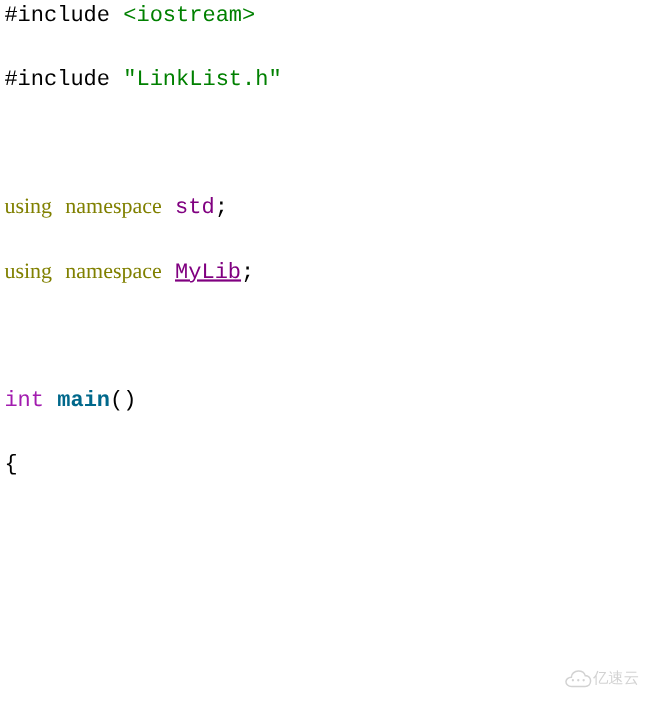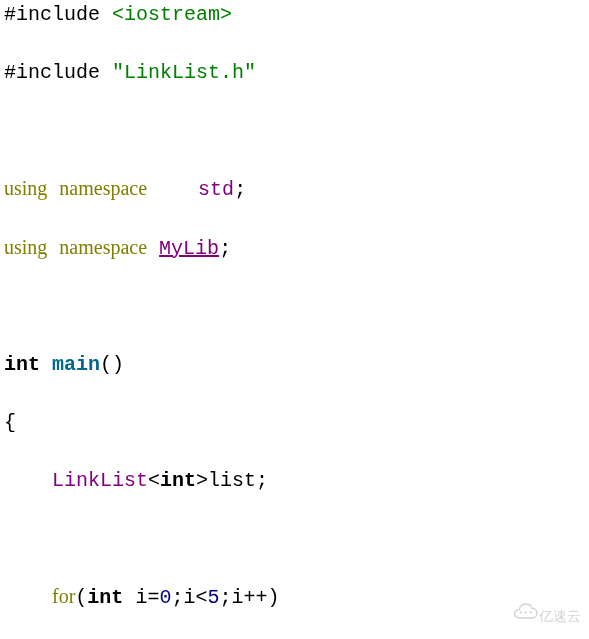--- a/index.html
+++ b/index.html
@@ -20,59 +20,58 @@
       font-family: inherit;
       white-space: pre;
     }
     .line {
       display: block;
       padding-left: 4px;
       min-height: 29px;
     }
     .preproc { color: #000000; }
     .keyword { color: #808000; font-family: Liberation Serif, serif; }
-    .builtin-type { color: #000000; font-weight: bold; }
+    .builtin-type { color: #a21caf; }
     .func-main { color: #00688b; font-weight: bold; }
     .identifier-type { color: #800080; }
     .include-angle { color: #008000; }
     .include-quote { color: #008000; }
-    .namespace-std { color: #800080; margin-left: 39px; }
+    .namespace-std { color: #800080; }
     .namespace-mylib { color: #800080; text-decoration: underline; }
     .number { color: #000080; }
     .plain { color: #000000; }
     .watermark {
       position: absolute;
       right: 8px;
       bottom: 8px;
       color: #c0c0c0;
       font-family: sans-serif;
       font-size: 14px;
       display: flex;
+      align-items: center;
       gap: 0;
       opacity: 0.7;
     }
     .watermark svg {
       width: 28px;
       height: 18px;
     }
   </style>
 </head>
 <body>
 
 <pre id="code-container"><span class="line"><span class="preproc">#include</span><span class="plain"> </span><span class="include-angle">&lt;iostream&gt;</span></span>
 <span class="line"><span class="preproc">#include</span><span class="plain"> </span><span class="include-quote">"LinkList.h"</span></span>
 <span class="line">&nbsp;</span>
 <span class="line"><span class="keyword">using</span><span class="plain"> </span><span class="keyword">namespace</span><span class="plain"> </span><span class="namespace-std">std</span><span class="plain">;</span></span>
 <span class="line"><span class="keyword">using</span><span class="plain"> </span><span class="keyword">namespace</span><span class="plain"> </span><span class="namespace-mylib">MyLib</span><span class="plain">;</span></span>
 <span class="line">&nbsp;</span>
 <span class="line"><span class="builtin-type">int</span><span class="plain"> </span><span class="func-main">main</span><span class="plain">()</span></span>
 <span class="line"><span class="plain">{</span></span>
-<span class="line"><span class="plain">    </span><span class="identifier-type">LinkList</span><span class="plain">&lt;</span><span class="builtin-type">int</span><span class="plain">&gt;list;</span></span>
 <span class="line">&nbsp;</span>
-<span class="line"><span class="plain">    </span><span class="keyword">for</span><span class="plain">(</span><span class="builtin-type">int</span><span class="plain"> i=</span><span class="number">0</span><span class="plain">;i&lt;</span><span class="number">5</span><span class="plain">;i++)</span></span>
 <span class="line"></span>
 
 
 
 
 
 
 
 
 

